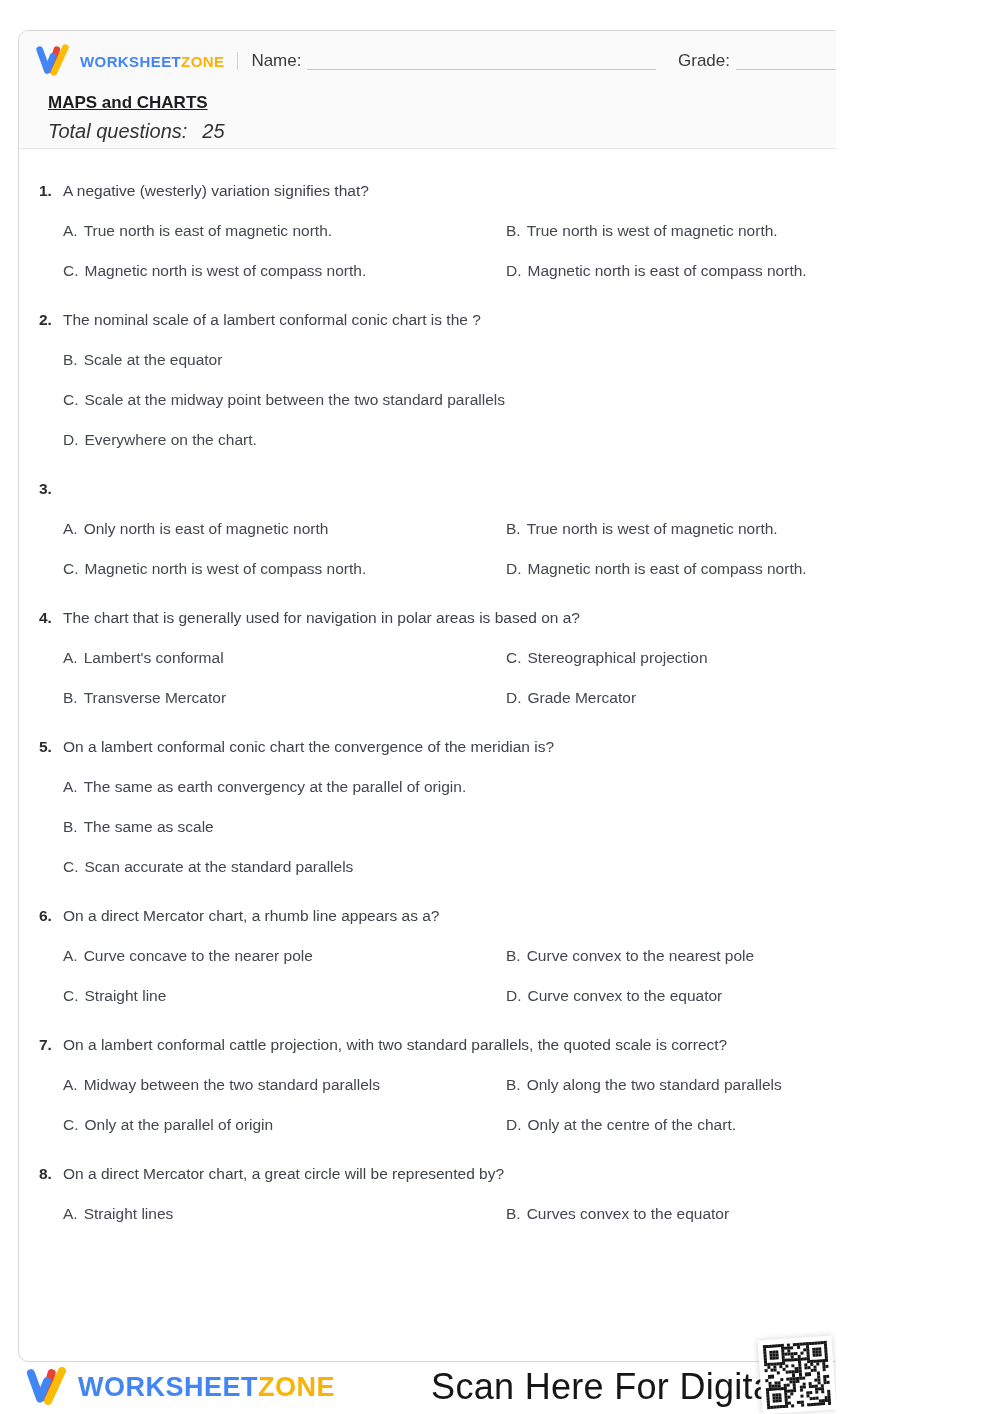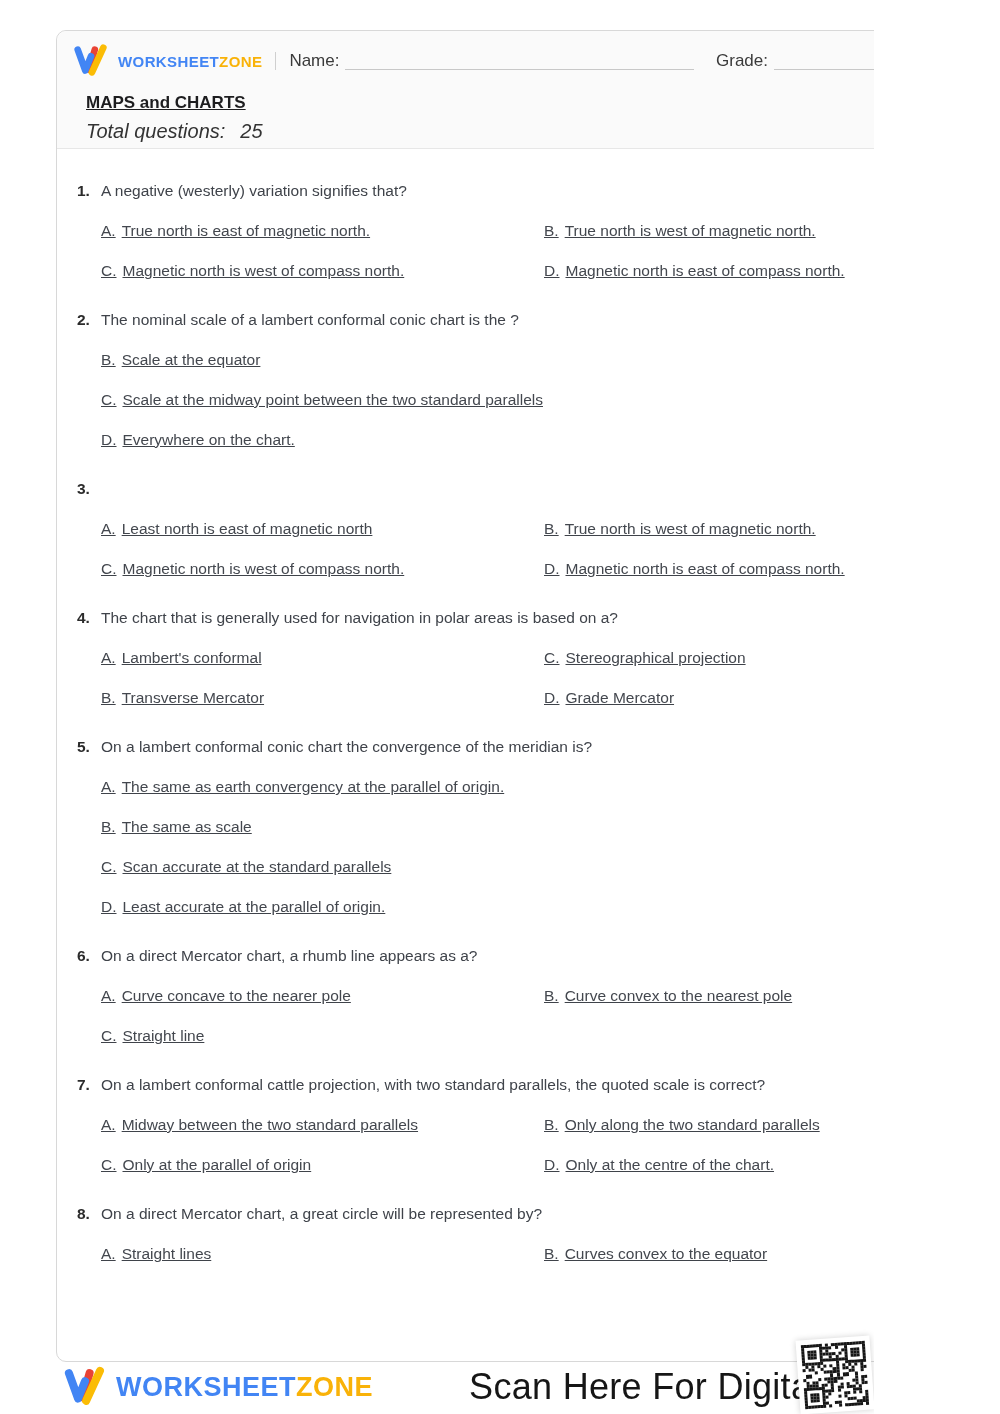--- a/index.html
+++ b/index.html
@@ -2,21 +2,21 @@
 <html><head>
 <meta charset="utf-8">
 <style>
   * { margin:0; padding:0; box-sizing:border-box; }
   html,body { width:1000px; height:1414px; }
   body {
     font-family: "Liberation Sans", sans-serif;
     background:#ffffff;
     color:#3f434a;
   }
-  .page { position:relative; width:836px; height:1414px; overflow:hidden; background:#fff;margin-left:38px; }
+  .page { position:relative; width:836px; height:1414px; overflow:hidden; background:#fff; }
 
   
   .card {
     position:absolute; left:18px; top:30px; width:964px; height:1332px;
     background:#ffffff; border:1px solid #d8d8d8; border-radius:10px;
   }
   .card-header {
     background:#fafafa; border-bottom:1px solid #e7e7e7;
     border-radius:10px 10px 0 0;
     padding:12px 17px 0 15px; height:118px;
@@ -37,21 +37,21 @@
   .ws-title { font-size:17px; font-weight:bold; color:#1d1d1f;text-decoration:underline; }
   .ws-total { font-size:20px; color:#333; margin-top:7px;font-style:italic; }
   .ws-total .num { margin-left:15px; }
 
   
   .questions { padding:31px 40px 0 20px; }
   .q { margin-bottom:28px; }
   .q-head { display:flex; font-size:15.5px; line-height:21px; margin-bottom:19px; }
   .q-num { font-weight:bold; color:#2b2b2b; width:24px; flex:0 0 24px; }
   .q-text { color:#3f434a;text-align:right; }
-  .opts { margin-left:24px; display:grid; row-gap:19px;text-decoration:underline; }
+  .opts { margin-left:24px; display:grid; row-gap:19px; }
   .opts.two { grid-template-columns:443px 1fr; }
   .opts.one { grid-template-columns:1fr; }
   .opt { font-size:15.5px; line-height:21px; color:#43474e; white-space:nowrap; }
   .o-label { margin-right:6px; }
 
   
   .footer { position:absolute; left:0; bottom:0; width:1000px; height:52px; }
   .footer-brand { position:absolute; left:24px; top:2px; display:flex; align-items:center; }
   .footer .bt { font-size:27px; letter-spacing:.5px; }
   .scan-text { position:absolute; right:86px; top:4px; font-size:36px; color:#161616; letter-spacing:.3px; white-space:nowrap; }
@@ -120,21 +120,21 @@
           <div class="opt"><span class="o-label">C.</span><span class="o-text">Scale at the midway point between the two standard parallels</span></div>
           <div class="opt"><span class="o-label">D.</span><span class="o-text">Everywhere on the chart.</span></div>
         </div>
       </div>
 
       <div class="q">
         <div class="q-head">
           <span class="q-num">3.</span>
         </div>
         <div class="opts two">
-          <div class="opt"><span class="o-label">A.</span><span class="o-text">Least north is east of magnetic north</span></div>
+          <div class="opt"><span class="o-label">A.</span><span class="o-text">Only north is east of magnetic north</span></div>
           <div class="opt"><span class="o-label">B.</span><span class="o-text">True north is west of magnetic north.</span></div>
           <div class="opt"><span class="o-label">C.</span><span class="o-text">Magnetic north is west of compass north.</span></div>
           <div class="opt"><span class="o-label">D.</span><span class="o-text">Magnetic north is east of compass north.</span></div>
         </div>
       </div>
 
       <div class="q">
         <div class="q-head">
           <span class="q-num">4.</span>
           <span class="q-text">The chart that is generally used for navigation in polar areas is based on a?</span>
@@ -149,33 +149,33 @@
 
       <div class="q">
         <div class="q-head">
           <span class="q-num">5.</span>
           <span class="q-text">On a lambert conformal conic chart the convergence of the meridian is?</span>
         </div>
         <div class="opts one">
           <div class="opt"><span class="o-label">A.</span><span class="o-text">The same as earth convergency at the parallel of origin.</span></div>
           <div class="opt"><span class="o-label">B.</span><span class="o-text">The same as scale</span></div>
           <div class="opt"><span class="o-label">C.</span><span class="o-text">Scan accurate at the standard parallels</span></div>
-          <div class="opt"><span class="o-label">D.</span><span class="o-text">Least accurate at the parallel of origin.</span></div>
         </div>
       </div>
 
       <div class="q">
         <div class="q-head">
           <span class="q-num">6.</span>
           <span class="q-text">On a direct Mercator chart, a rhumb line appears as a?</span>
         </div>
         <div class="opts two">
           <div class="opt"><span class="o-label">A.</span><span class="o-text">Curve concave to the nearer pole</span></div>
           <div class="opt"><span class="o-label">B.</span><span class="o-text">Curve convex to the nearest pole</span></div>
           <div class="opt"><span class="o-label">C.</span><span class="o-text">Straight line</span></div>
+          <div class="opt"><span class="o-label">D.</span><span class="o-text">Curve convex to the equator</span></div>
         </div>
       </div>
 
       <div class="q">
         <div class="q-head">
           <span class="q-num">7.</span>
           <span class="q-text">On a lambert conformal cattle projection, with two standard parallels, the quoted scale is correct?</span>
         </div>
         <div class="opts two">
           <div class="opt"><span class="o-label">A.</span><span class="o-text">Midway between the two standard parallels</span></div>

